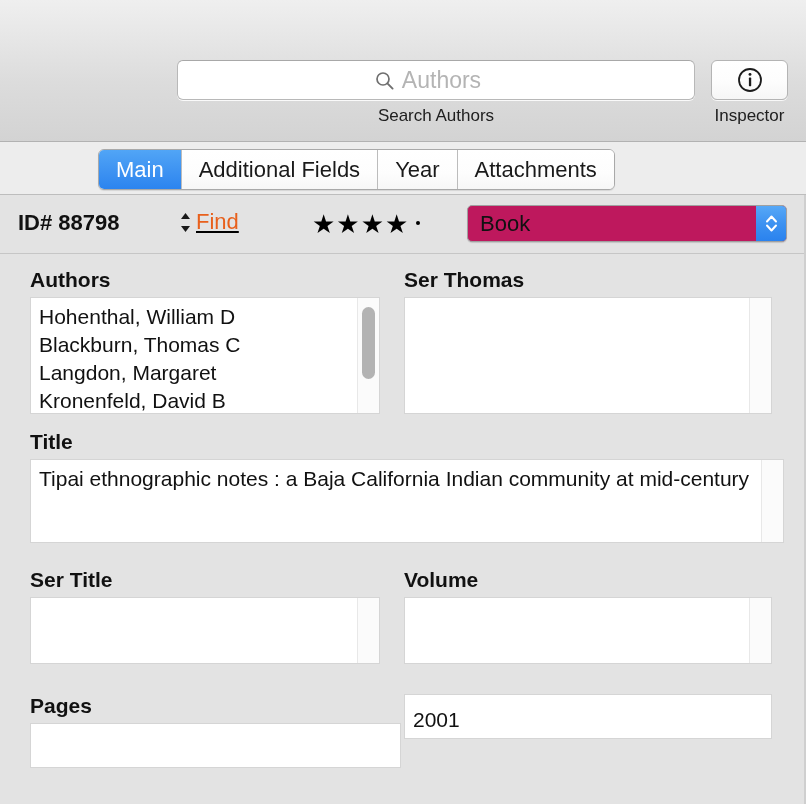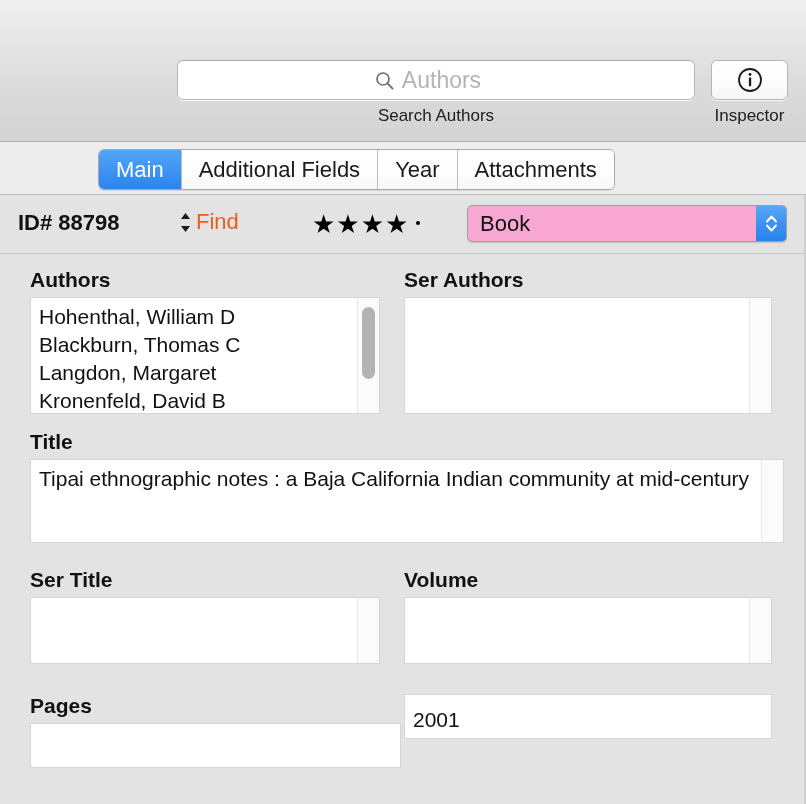--- a/index.html
+++ b/index.html
@@ -177,20 +177,21 @@
   }
   .meta-id .idnum { font-weight: 600; margin-left: 6px; }
   .find-control {
     position: absolute;
     left: 180px;
     top: 16px;
     display: flex;
     align-items: center;
     gap: 5px;
     cursor: default;
+    text-decoration: underline;
   }
   .stepper-icon {
     display: block;
     width: 11px;
     height: 21px;
   }
   .find-label {
     font-size: 22px;
     color: #e8601c;
     line-height: 1;
@@ -218,21 +219,21 @@
     margin-left: 7px;
     margin-bottom: 2px;
   }
   .type-popup {
     position: absolute;
     left: 467px;
     top: 10px;
     width: 320px;
     height: 37px;
     box-sizing: border-box;
-    background: #f9a8d4;
+    background: #be185d;
     border: 1px solid #a0a0a0;
     border-radius: 5px;
     box-shadow: 0 1px 1px rgba(0,0,0,0.14);
     display: flex;
     align-items: center;
     cursor: default;
     overflow: hidden;
   }
   .type-popup-label {
     flex: 1 1 auto;
@@ -416,21 +417,21 @@
 Blackburn, Thomas C
 Langdon, Margaret
 Kronenfeld, David B</div>
           <div class="sb-track">
             <div class="sb-thumb" style="top:9px;height:72px;"></div>
           </div>
         </div>
       </div>
 
       <div class="col sec-sereditors">
-        <div class="field-label">Ser Authors</div>
+        <div class="field-label">Ser Thomas</div>
         <div class="textbox box-h-list">
           <div class="tb-text"></div>
           <div class="sb-track"></div>
         </div>
       </div>
 
       <div class="col sec-title">
         <div class="field-label">Title</div>
         <div class="textbox box-h-title">
           <div class="tb-text">Tipai ethnographic notes : a Baja California Indian community at mid-century</div>

